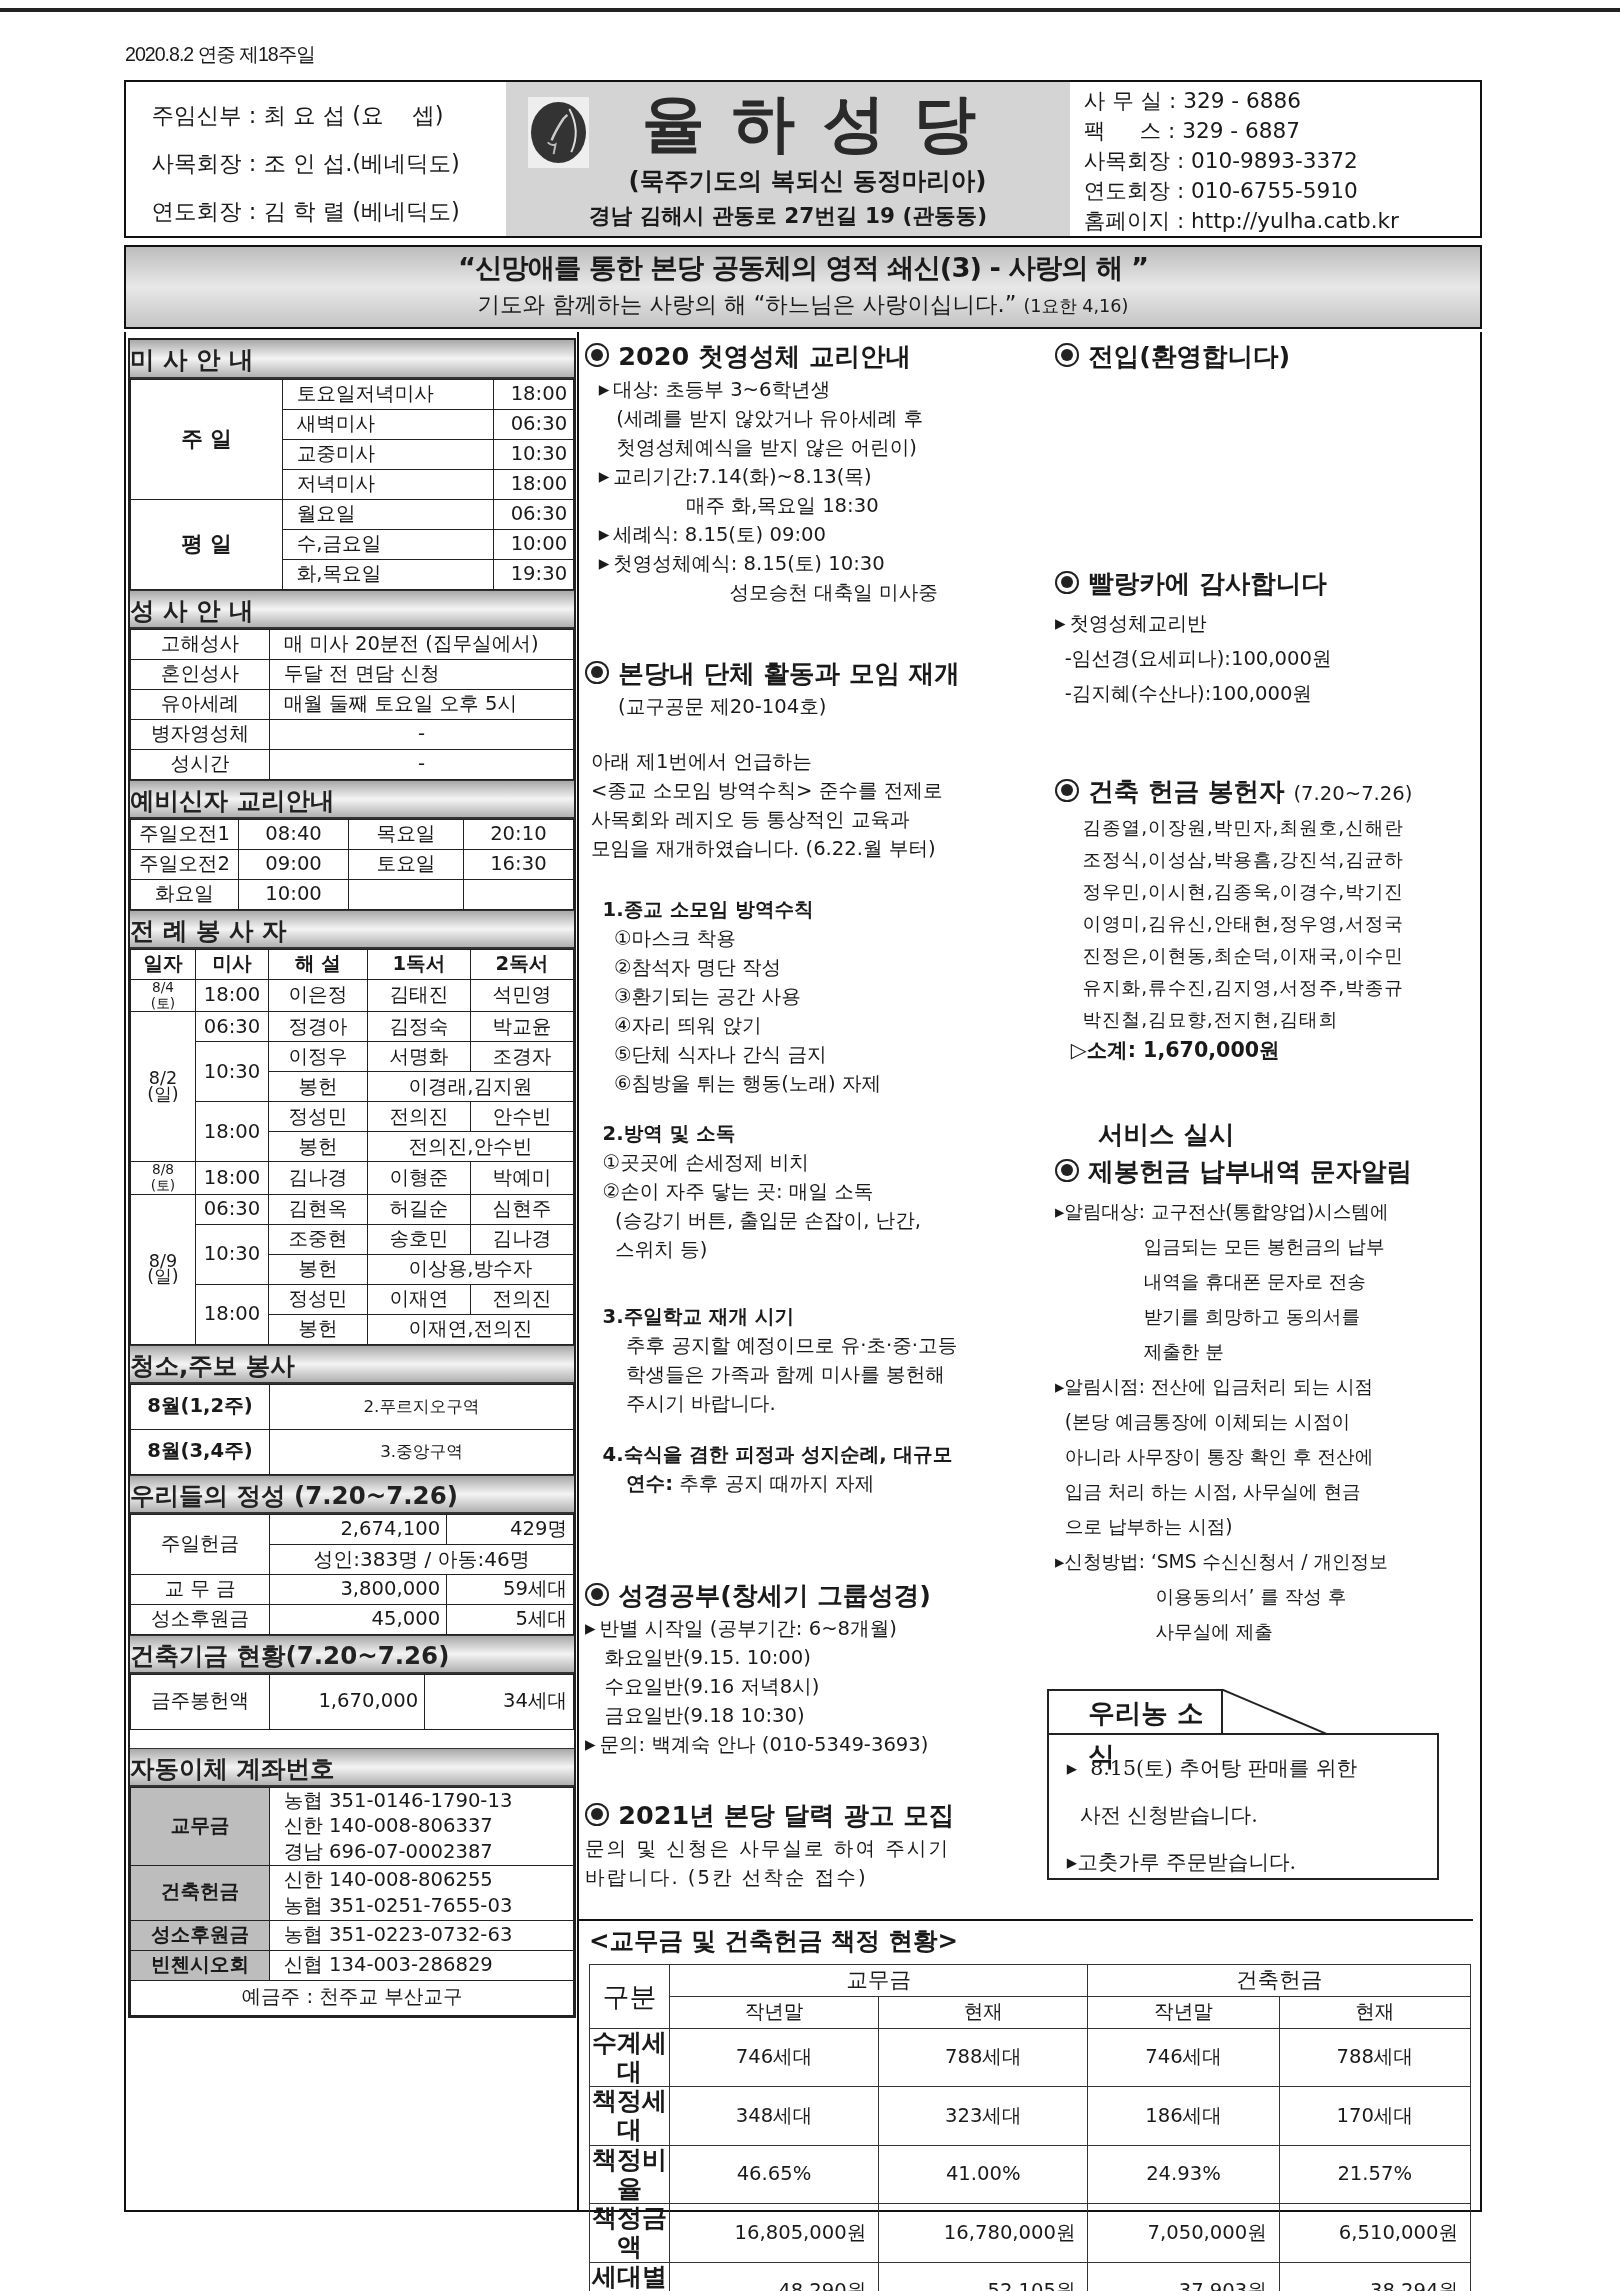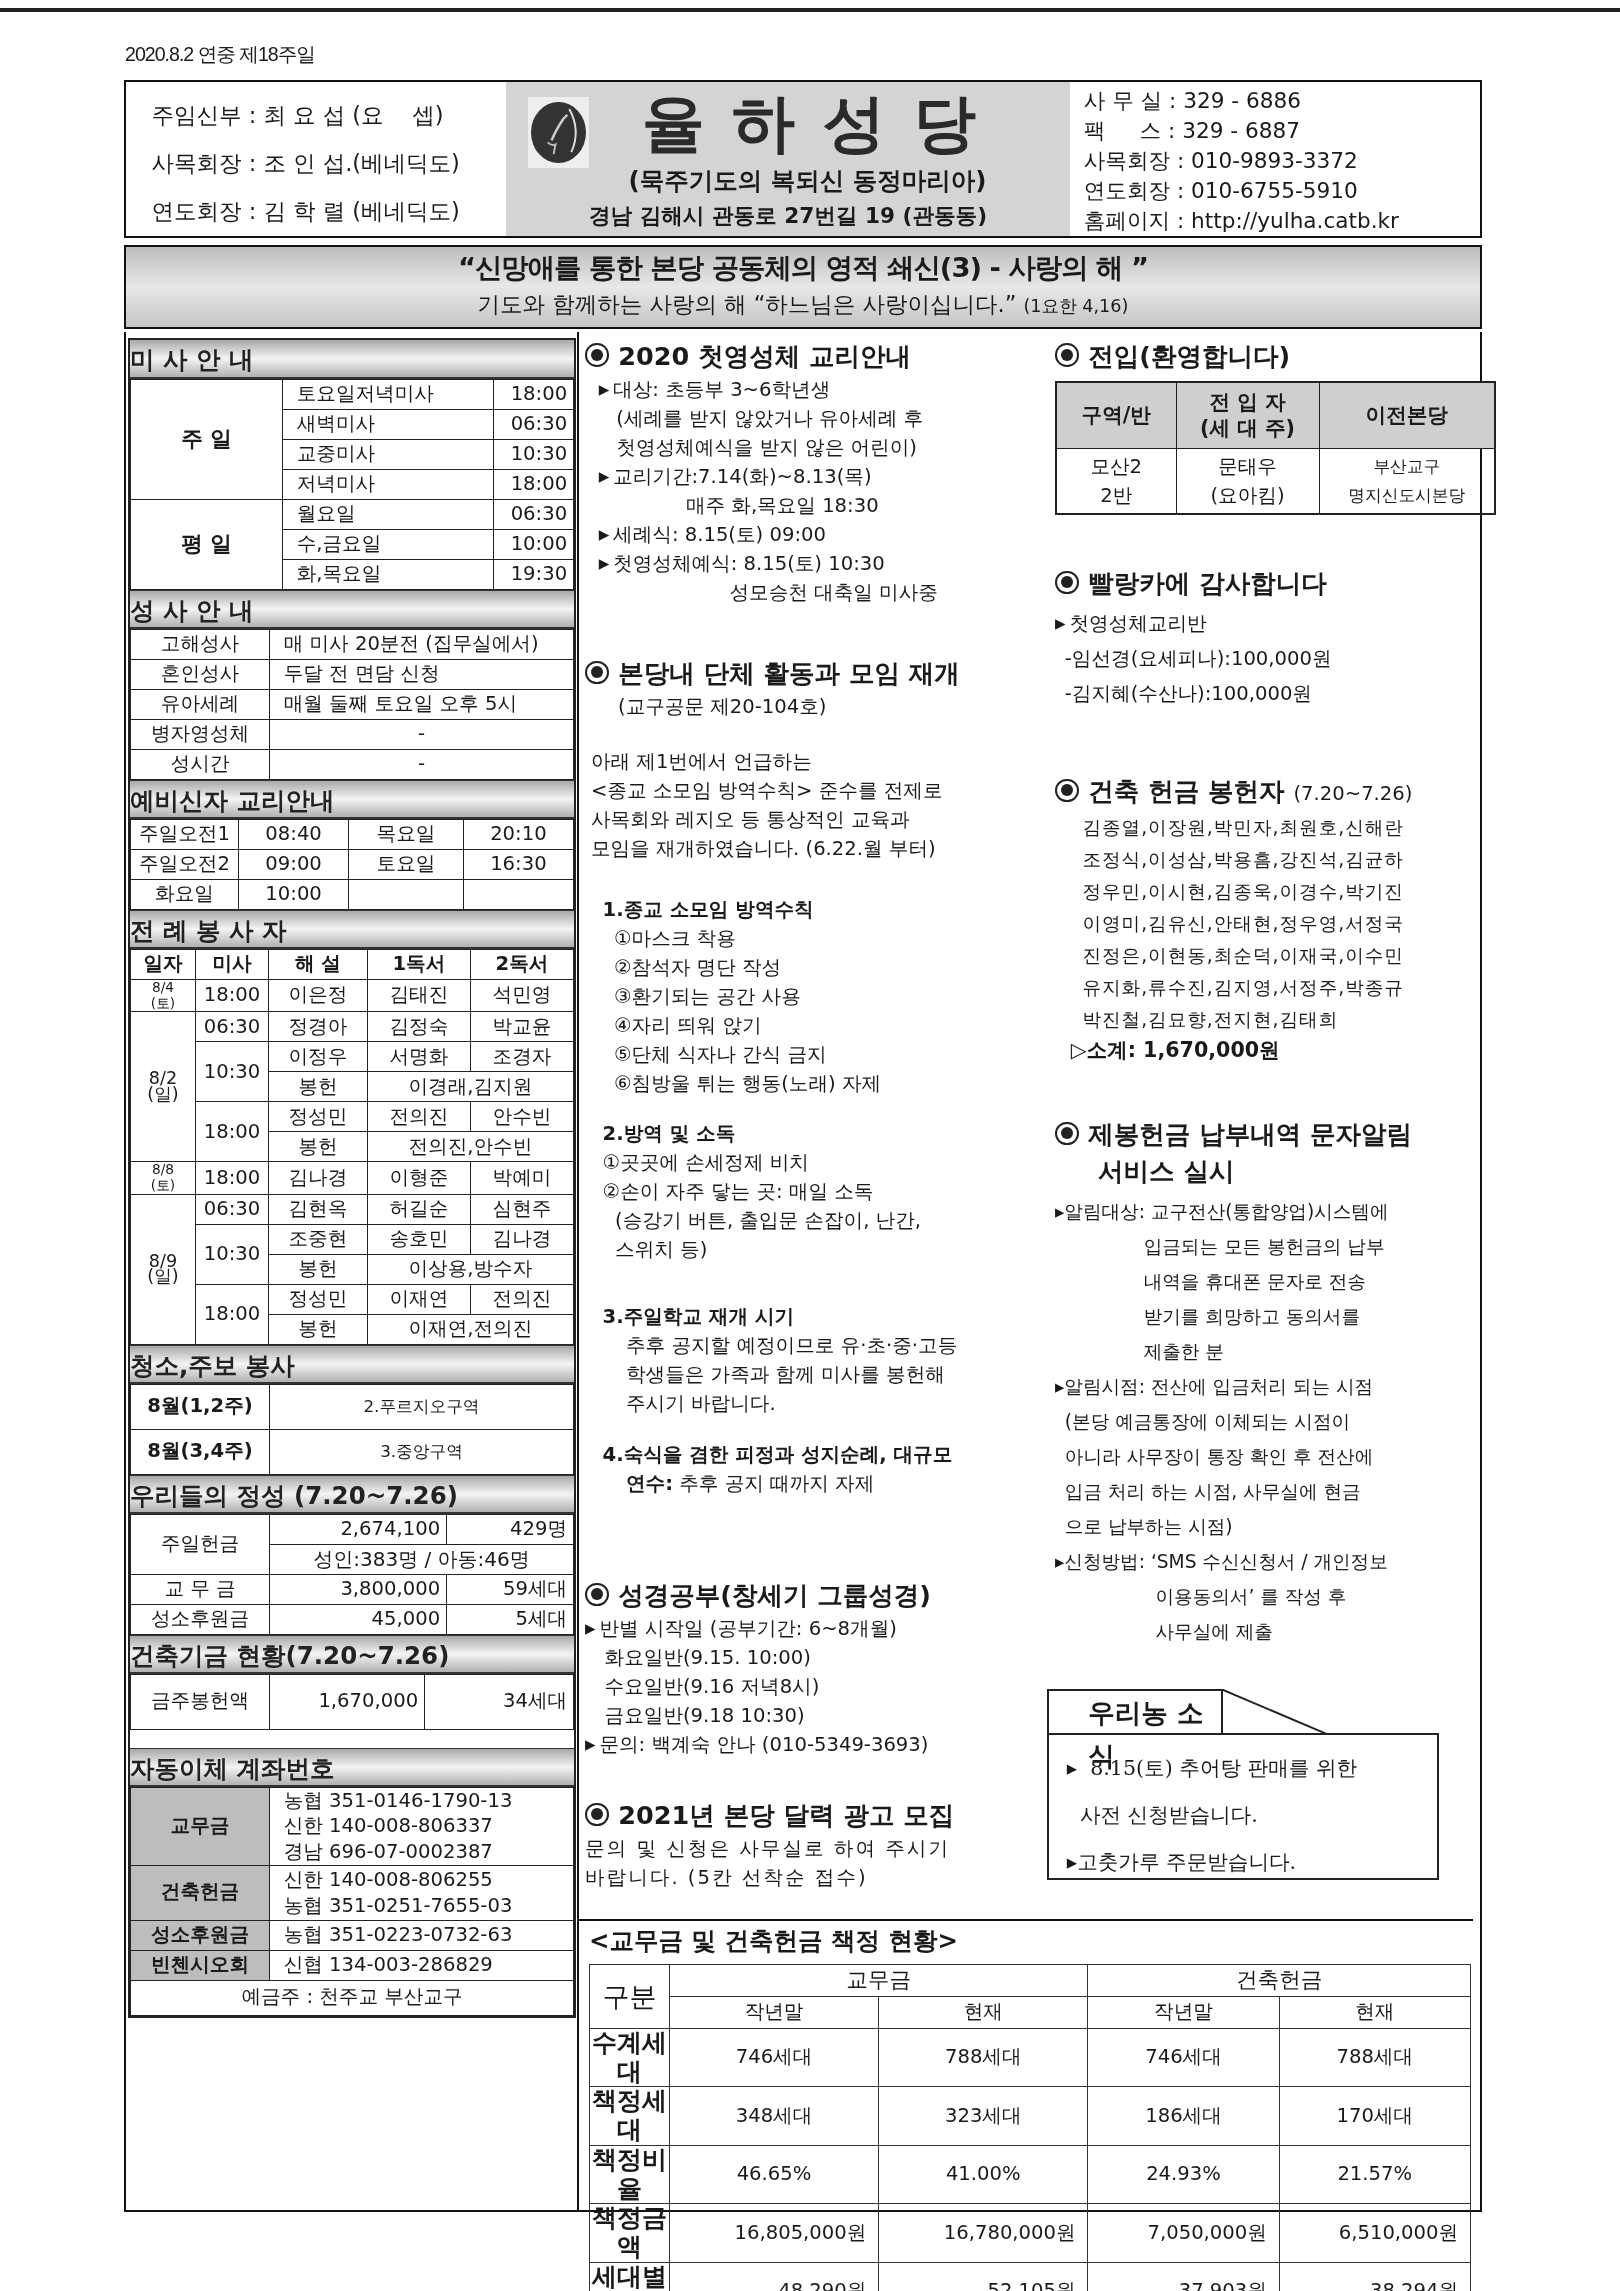--- a/index.html
+++ b/index.html
@@ -380,51 +380,33 @@
     </div>
     <div class="blk" style="top:1465px">
       <div class="h2"><span class="bullet"></span><span>2021년 본당 달력 광고 모집</span></div>
       <div class="p" style="letter-spacing:2px"><div>문의 및 신청은 사무실로 하여 주시기</div><div>바랍니다. (5칸 선착순 접수)</div></div>
     </div>
   </div>
 
   <div class="right">
     <div class="blk" style="top:5.9px">
       <div class="h2"><span class="bullet"></span><span>전입(환영합니다)</span></div>
-      <table class="jtab" style="width:441px;margin-top:5.9px;border:2.9px solid #222">
-        <tbody>
-            <tr>
-              <td class="gh" style="height:67px;width:120px">구역/반</td>
-              <td class="gh" style="white-space:pre-line;line-height:25.5px;width:143px">전 입 자
-(세 대 주)</td>
-              <td class="gh">이전본당</td>
-            </tr>
-        <tr>
-              <td style="white-space:pre-line;line-height:29px;height:65px">모산2
-2반</td>
-              <td style="white-space:pre-line;line-height:29px">문태우
-(요아킴)</td>
-              <td style="white-space:pre-line;line-height:29px;font-size:16.7px">부산교구
-명지신도시본당</td>
-            </tr>
-      </tbody>
-        </table>
     </div>
     <div class="blk" style="top:233px">
       <div class="h2"><span class="bullet"></span><span>빨랑카에 감사합니다</span></div>
       <div class="p" style="line-height:35px;margin-top:3.9px"><div><span class="tri">▶</span><span>첫영성체교리반</span></div><div style="padding-left:9.8px">-임선경(요세피나):100,000원</div><div style="padding-left:9.8px">-김지혜(수산나):100,000원</div></div>
     </div>
     <div class="blk" style="top:441px">
       <div class="h2"><span class="bullet"></span><span>건축 헌금 봉헌자</span> <span style="font-size:19.6px;font-weight:normal">(7.20~7.26)</span></div>
       <div class="p" style="padding-left:27.4px;line-height:32px;font-size:18.6px;letter-spacing:1px"><div>김종열,이장원,박민자,최원호,신해란</div><div>조정식,이성삼,박용흠,강진석,김균하</div><div>정우민,이시현,김종욱,이경수,박기진</div><div>이영미,김유신,안태현,정우영,서정국</div><div>진정은,이현동,최순덕,이재국,이수민</div><div>유지화,류수진,김지영,서정주,박종규</div><div>박진철,김묘향,전지현,김태희</div></div>
       <div class="p bold" style="padding-left:15.7px;font-size:20.6px">▷소계: 1,670,000원</div>
     </div>
     <div class="blk" style="top:784px">
+      <div class="h2" style="padding-left:43px">서비스 실시</div>
       <div class="h2"><span class="bullet"></span><span>제봉헌금 납부내역 문자알림</span></div>
-      <div class="h2" style="padding-left:43px">서비스 실시</div>
       <div class="p" style="line-height:35px;font-size:18.6px;margin-top:3.9px"><div>▸알림대상: 교구전산(통합양업)시스템에</div><div>               입금되는 모든 봉헌금의 납부</div><div>               내역을 휴대폰 문자로 전송</div><div>               받기를 희망하고 동의서를</div><div>               제출한 분</div><div>▸알림시점: 전산에 입금처리 되는 시점</div><div style="padding-left:9.8px">(본당 예금통장에 이체되는 시점이</div><div style="padding-left:9.8px">아니라 사무장이 통장 확인 후 전산에</div><div style="padding-left:9.8px">입금 처리 하는 시점, 사무실에 현금</div><div style="padding-left:9.8px">으로 납부하는 시점)</div><div>▸신청방법: ‘SMS 수신신청서 / 개인정보</div><div>                 이용동의서’ 를 작성 후</div><div>                 사무실에 제출</div></div>
     </div>
     <div class="newsbox" style="left:-7.8px;top:1357px">
       <div class="news-tab">우리농 소식</div>
       <div class="news-slant"></div>
       <div class="news-body"><div>▸  8.15(토) 추어탕 판매를 위한</div><div>  사전 신청받습니다.</div><div>▸고춧가루 주문받습니다.</div></div>
     </div>
   </div>
 
   <div class="stat">

